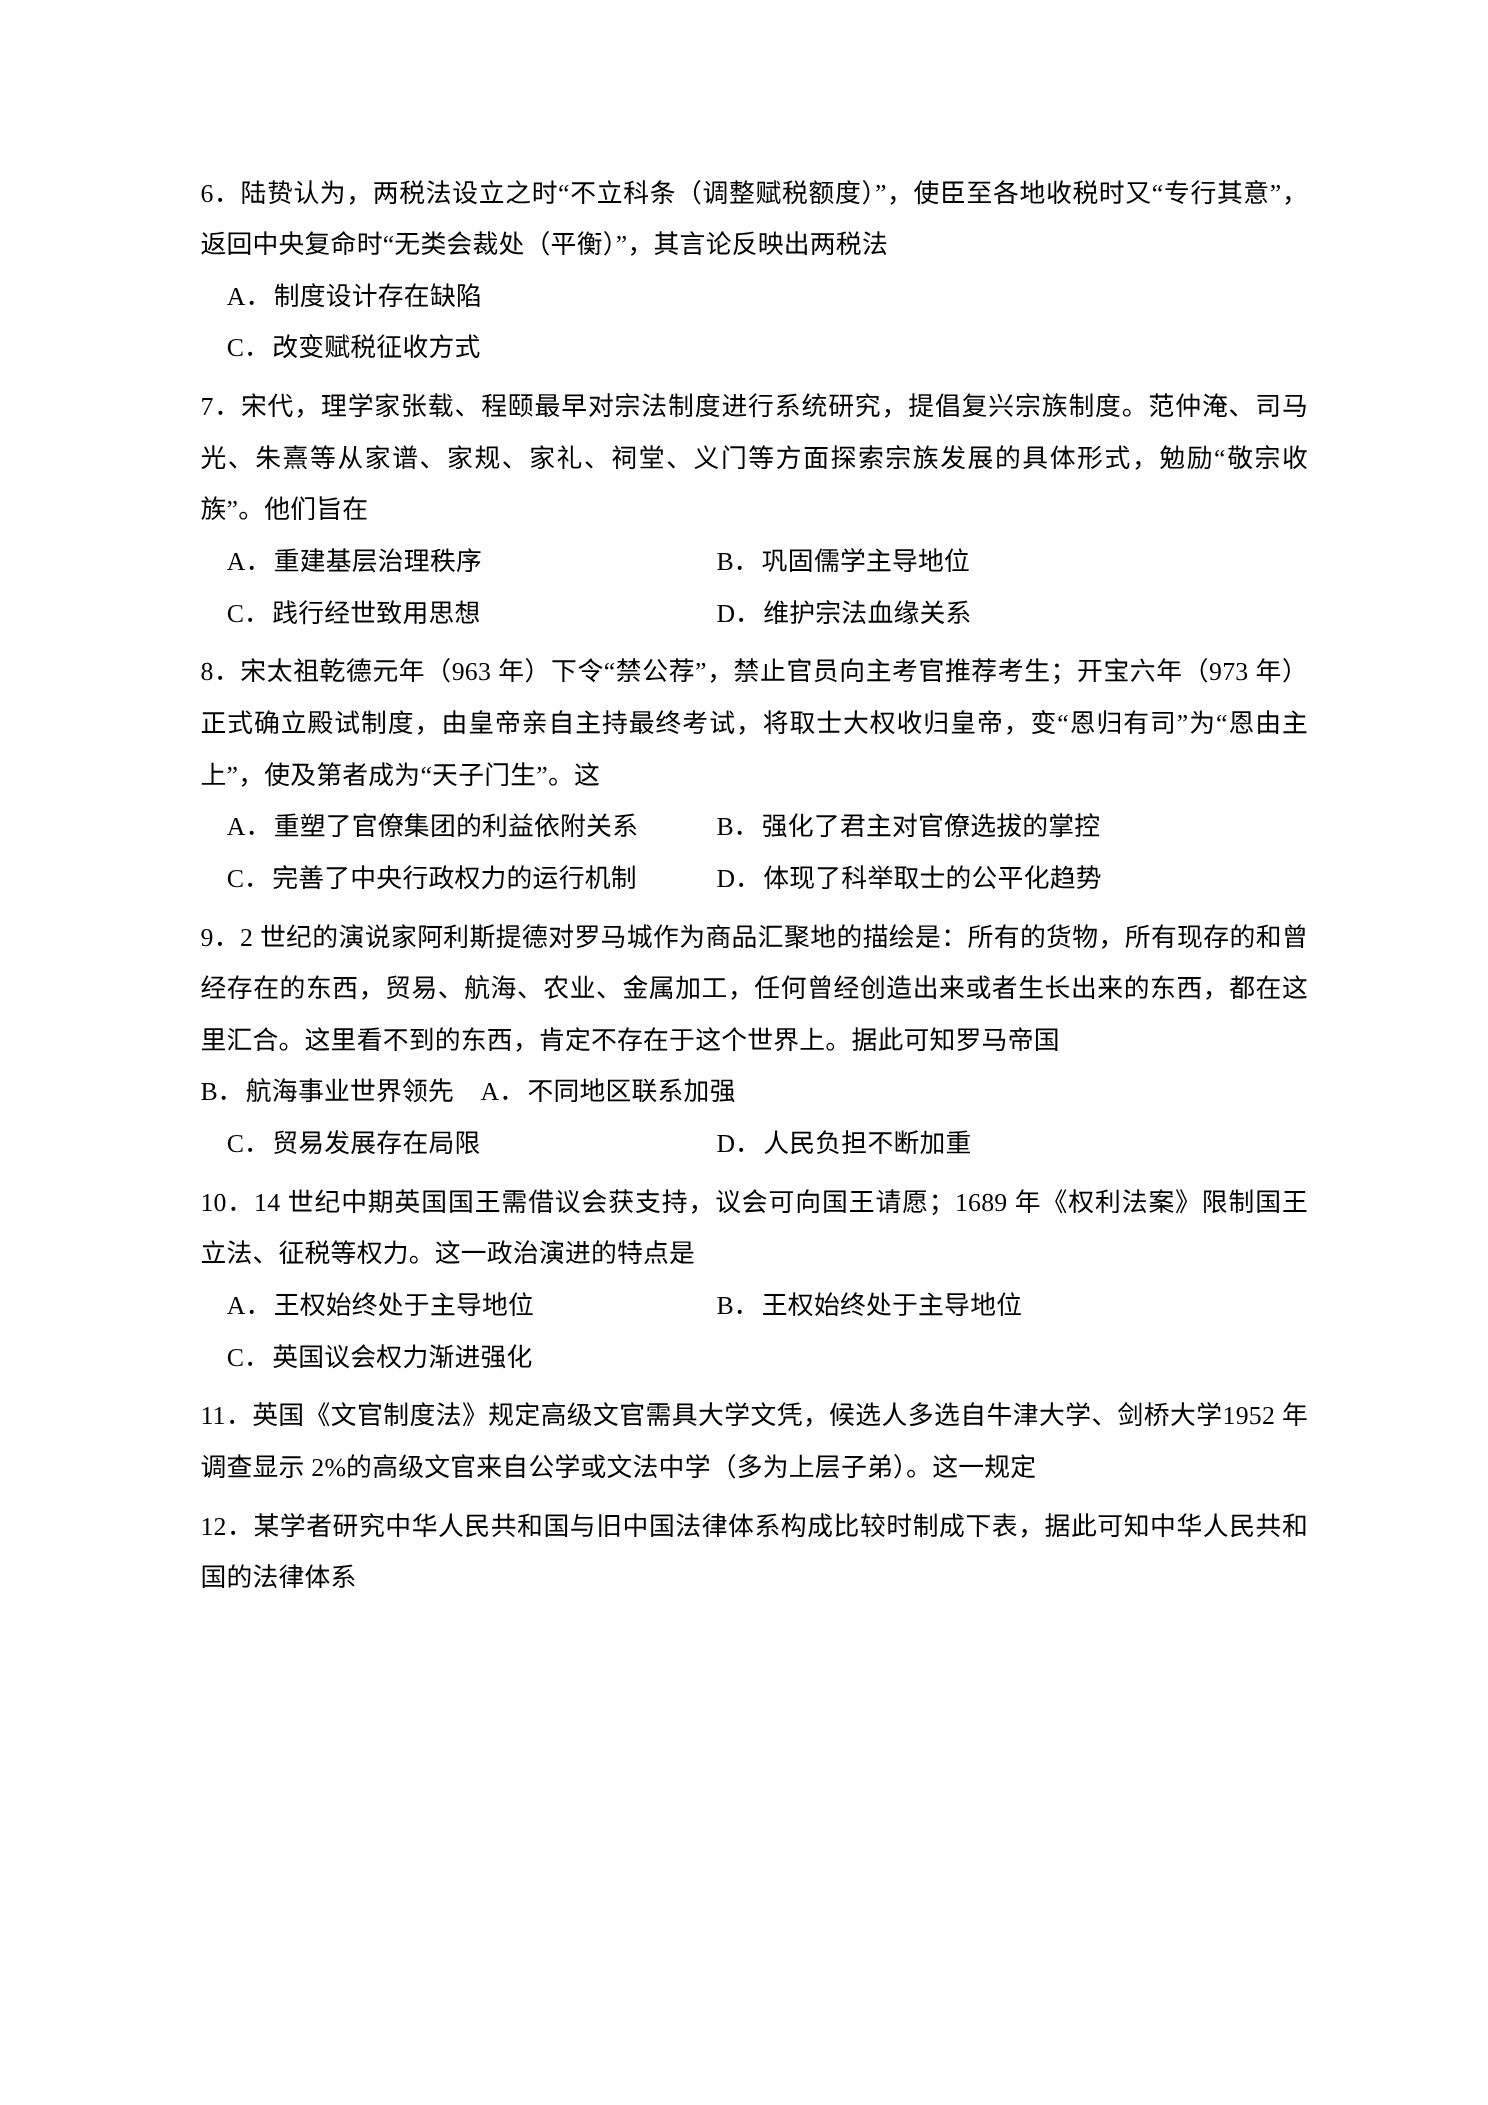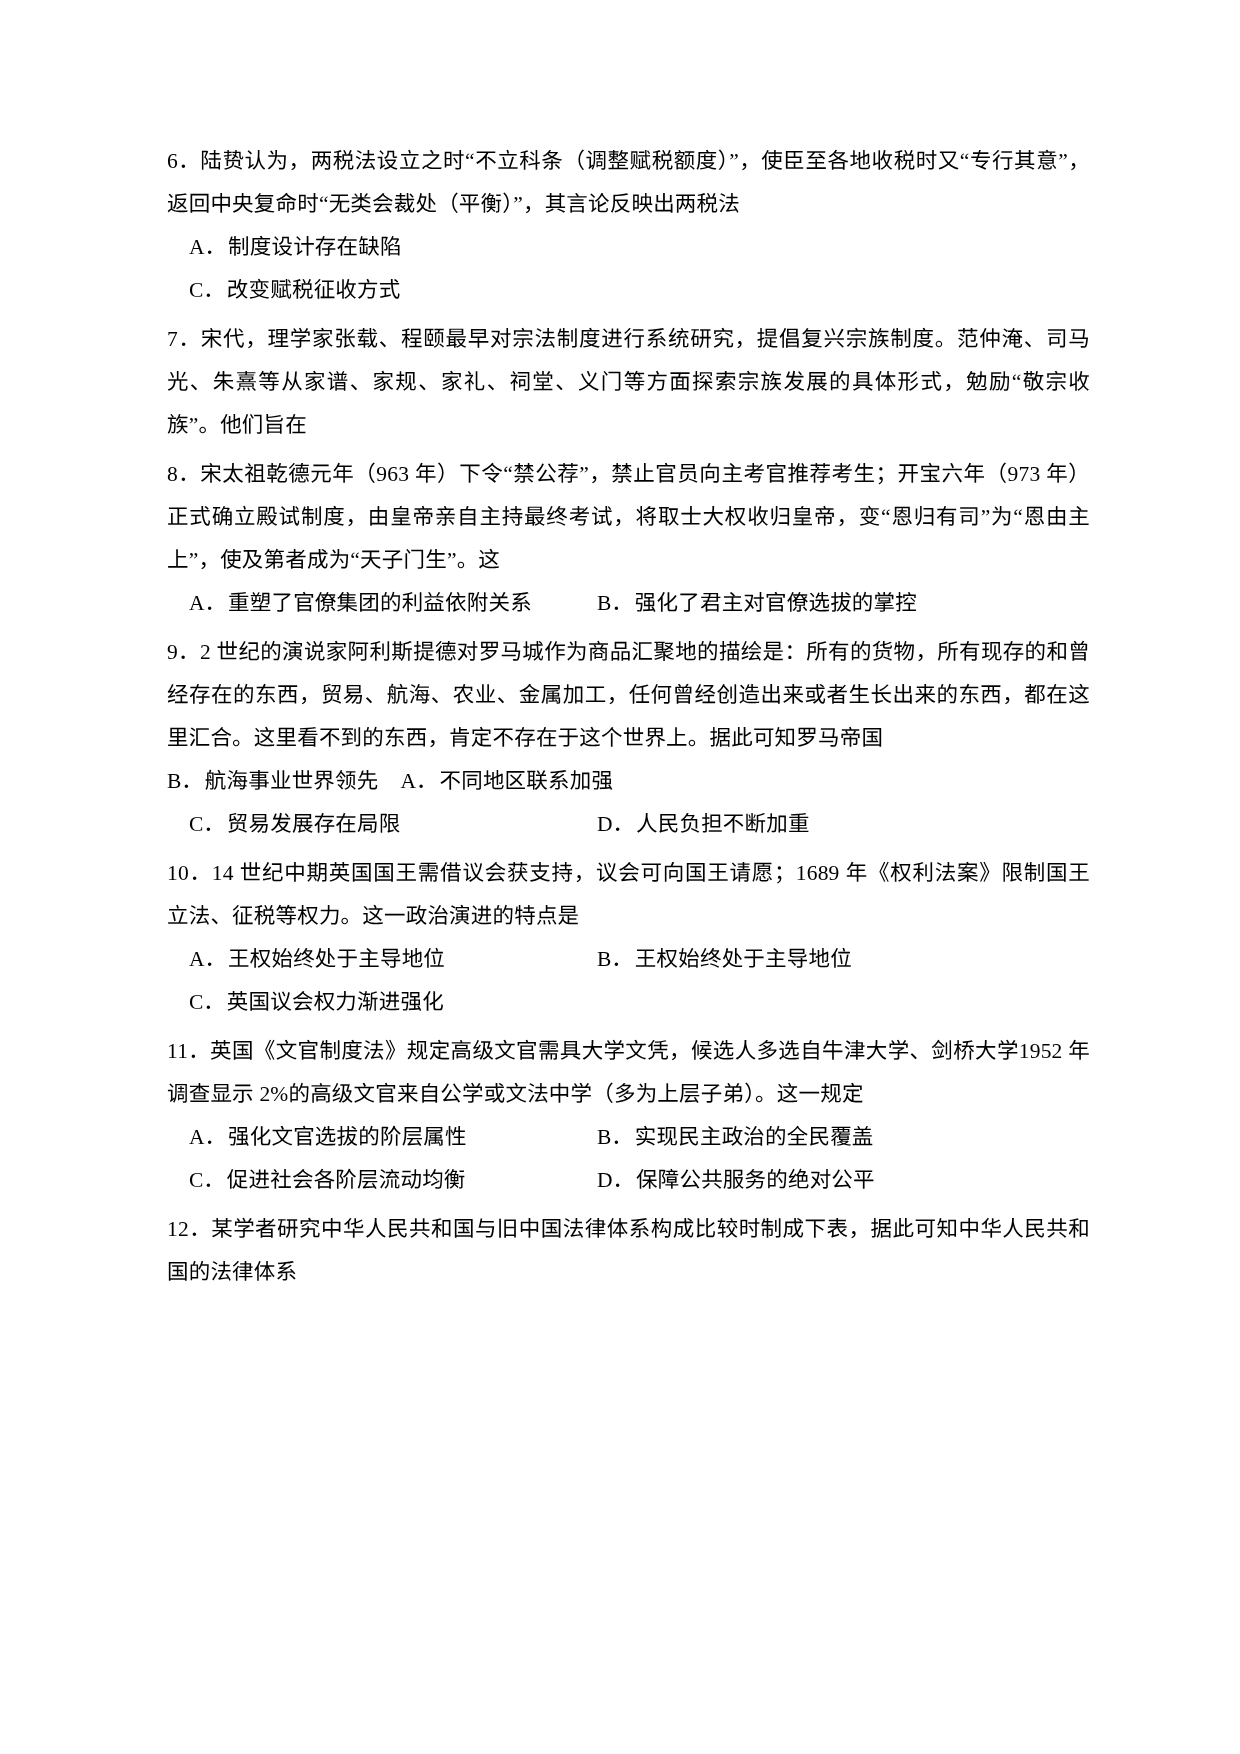--- a/index.html
+++ b/index.html
@@ -94,31 +94,57 @@
       <div class="opt-row">
         <div class="opt opt-left">
           <span class="opt-label">C．</span><span class="opt-text">改变赋税征收方式</span>
         </div>
       </div>
     </div>
   </div>
 
   <div class="question-block">
     <p class="stem">7．宋代，理学家张载、程颐最早对宗法制度进行系统研究，提倡复兴宗族制度。范仲淹、司马光、朱熹等从家谱、家规、家礼、祠堂、义门等方面探索宗族发展的具体形式，勉励“敬宗收族”。他们旨在</p>
+    <div class="options">
+      <div class="opt-row">
+        <div class="opt opt-left">
+          <span class="opt-label">A．</span><span class="opt-text">重建基层治理秩序</span>
+        </div>
+        <div class="opt opt-right">
+          <span class="opt-label">B．</span><span class="opt-text">巩固儒学主导地位</span>
+        </div>
+      </div>
+      <div class="opt-row">
+        <div class="opt opt-left">
+          <span class="opt-label">C．</span><span class="opt-text">践行经世致用思想</span>
+        </div>
+        <div class="opt opt-right">
+          <span class="opt-label">D．</span><span class="opt-text">维护宗法血缘关系</span>
+        </div>
+      </div>
+    </div>
   </div>
 
   <div class="question-block">
     <p class="stem">8．宋太祖乾德元年（963 年）下令“禁公荐”，禁止官员向主考官推荐考生；开宝六年（973 年）正式确立殿试制度，由皇帝亲自主持最终考试，将取士大权收归皇帝，变“恩归有司”为“恩由主上”，使及第者成为“天子门生”。这</p>
     <div class="options">
       <div class="opt-row">
         <div class="opt opt-left">
           <span class="opt-label">A．</span><span class="opt-text">重塑了官僚集团的利益依附关系</span>
         </div>
         <div class="opt opt-right">
           <span class="opt-label">B．</span><span class="opt-text">强化了君主对官僚选拔的掌控</span>
+        </div>
+      </div>
+      <div class="opt-row">
+        <div class="opt opt-left">
+          <span class="opt-label">C．</span><span class="opt-text">完善了中央行政权力的运行机制</span>
+        </div>
+        <div class="opt opt-right">
+          <span class="opt-label">D．</span><span class="opt-text">体现了科举取士的公平化趋势</span>
         </div>
       </div>
     </div>
   </div>
 
   <div class="question-block">
     <p class="stem">9．2 世纪的演说家阿利斯提德对罗马城作为商品汇聚地的描绘是：所有的货物，所有现存的和曾经存在的东西，贸易、航海、农业、金属加工，任何曾经创造出来或者生长出来的东西，都在这里汇合。这里看不到的东西，肯定不存在于这个世界上。据此可知罗马帝国</p>
     <div class="options">
       <div class="opt-row">
         <div class="opt opt-right">
@@ -153,37 +179,19 @@
       <div class="opt-row">
         <div class="opt opt-left">
           <span class="opt-label">C．</span><span class="opt-text">英国议会权力渐进强化</span>
         </div>
       </div>
     </div>
   </div>
 
   <div class="question-block">
     <p class="stem">11．英国《文官制度法》规定高级文官需具大学文凭，候选人多选自牛津大学、剑桥大学1952 年调查显示 2%的高级文官来自公学或文法中学（多为上层子弟）。这一规定</p>
-    <div class="options">
-      <div class="opt-row">
-        <div class="opt opt-left">
-          <span class="opt-label">A．</span><span class="opt-text">强化文官选拔的阶层属性</span>
-        </div>
-        <div class="opt opt-right">
-          <span class="opt-label">B．</span><span class="opt-text">实现民主政治的全民覆盖</span>
-        </div>
-      </div>
-      <div class="opt-row">
-        <div class="opt opt-left">
-          <span class="opt-label">C．</span><span class="opt-text">促进社会各阶层流动均衡</span>
-        </div>
-        <div class="opt opt-right">
-          <span class="opt-label">D．</span><span class="opt-text">保障公共服务的绝对公平</span>
-        </div>
-      </div>
-    </div>
   </div>
 
   <div class="question-block">
     <p class="stem">12．某学者研究中华人民共和国与旧中国法律体系构成比较时制成下表，据此可知中华人民共和国的法律体系</p>
   </div>
 
 </div>
 
 </body></html>

